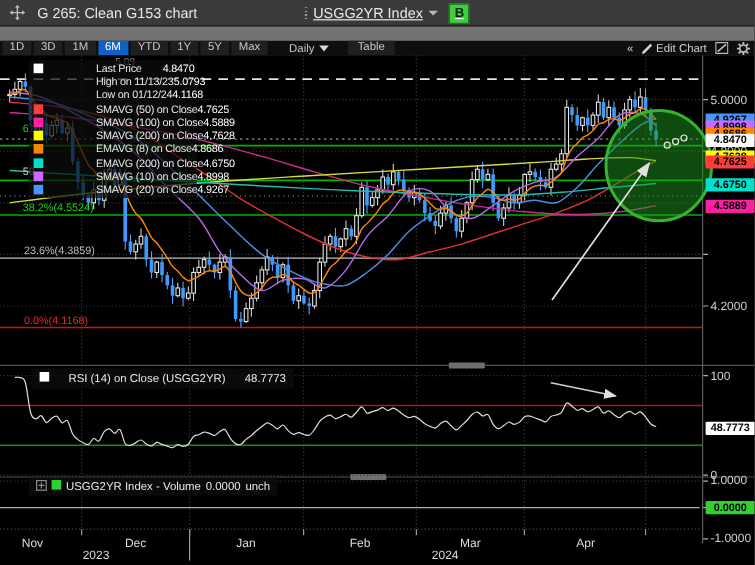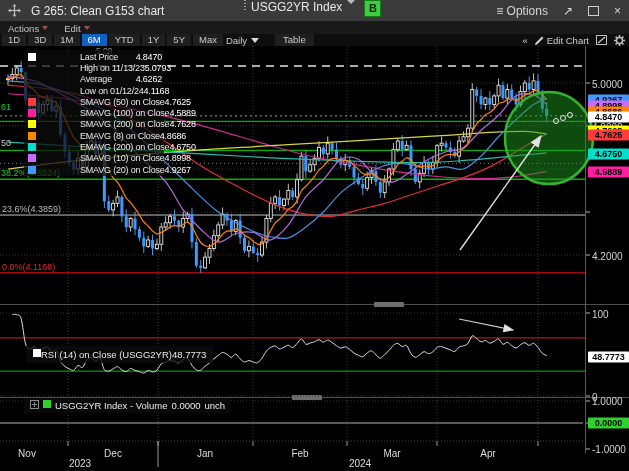--- a/index.html
+++ b/index.html
@@ -3,22 +3,22 @@
 <meta charset="utf-8">
 <style>
   html,body{margin:0;padding:0;background:#000;}
   .app{position:relative;width:629px;height:471px;background:#737373;overflow:hidden;
        font-family:"Liberation Sans",sans-serif;-webkit-font-smoothing:antialiased;}
   
   .titlebar{position:absolute;top:0;left:0;width:629px;height:22px;background:#3a3a3a;
             display:flex;align-items:center;padding:0 8px;box-sizing:border-box;
             border-bottom:1px solid #1b1b1b;}
   .tb-title{color:#e8e8e8;font-size:12px;margin-left:10px;white-space:nowrap;}
-  .sec-select{position:absolute;left:244px;top:0;height:22px;display:flex;
-              gap:5px;color:#e8e8e8;font-size:12px;cursor:pointer;}
+  .sec-select{position:absolute;left:254px;top:0;height:22px;display:flex;align-items:center;
+              gap:5px;color:#e8e8e8;font-size:12px;cursor:pointer;text-decoration:underline;}
   .vdots{display:inline-block;width:2px;height:11px;
          background-image:repeating-linear-gradient(#9a9a9a 0 1px,transparent 1px 3px);}
   .caret-dn{width:0;height:0;border-left:4px solid transparent;border-right:4px solid transparent;
             border-top:4px solid #b9b9b9;display:inline-block;}
   .b-badge{width:15px;height:15px;background:#3fcc3f;border:1px solid #187a18;color:#05230a;
            font-weight:bold;font-size:11px;text-align:center;line-height:15px;margin-left:4px;}
   .win-controls{margin-left:auto;display:flex;gap:15px;align-items:center;color:#d5d5d5;font-size:12px;}
   .wc{cursor:pointer;}
   .max-box{display:inline-block;width:9px;height:8px;border:1px solid #cfcfcf;}
   
@@ -28,52 +28,52 @@
   .mitem{display:flex;align-items:center;gap:3px;cursor:pointer;}
   .mcaret{width:0;height:0;border-left:3px solid transparent;border-right:3px solid transparent;
           border-top:4px solid #9c5050;display:inline-block;}
   
   .toolbar{position:absolute;top:34px;left:0;width:629px;height:12px;background:#0e0e0e;
            display:flex;align-items:center;font-size:9.5px;color:#c8c8c8;padding-left:2px;
            box-sizing:border-box;}
   #periods{display:flex;}
   .ptab{padding:0 6px;line-height:12px;background:#1f1f1f;margin-right:2px;cursor:pointer;}
   .ptab.active{background:#0f62c4;color:#fff;}
-  .freq{margin-left:1px;display:flex;align-items:center;gap:4px;cursor:pointer;}
+  .freq{margin-left:16px;display:flex;align-items:center;gap:4px;cursor:pointer;}
   .freq-caret{width:0;height:0;border-left:4px solid transparent;border-right:4px solid transparent;
               border-top:5px solid #d8d8d8;display:inline-block;}
   .tbl-btn{margin-left:16px;padding:0 8px;background:#1f1f1f;line-height:12px;cursor:pointer;}
   .tb-right{margin-left:auto;display:flex;align-items:center;gap:7px;padding-right:4px;color:#cfcfcf;}
   .tb-right span{cursor:pointer;}
   
   #chart{position:absolute;top:46px;left:0;width:629px;height:425px;background:#000;}
   #plot{position:absolute;top:0;left:0;}
   
   .legend{position:absolute;left:24px;top:4px;width:136px;background:rgba(12,12,12,0.72);
           font-size:9px;letter-spacing:-0.2px;z-index:3;padding:1px 2px;}
   .lrow{display:flex;align-items:center;height:11.3px;white-space:nowrap;cursor:pointer;}
   .sw{width:8px;height:8px;margin:0 4px 0 2px;flex:0 0 8px;}
   .ll{color:#e8e8e8;padding-left:40px;}
   .lv{margin-left:auto;color:#fff;}
   .rsi-legend{position:absolute;left:26px;top:261px;background:rgba(12,12,12,0.78);
-              display:flex;align-items:flex-start;gap:0;font-size:9.5px;color:#e8e8e8;
-              padding:3px 7px;z-index:3;white-space:nowrap;margin-top:39px;}
+              display:flex;align-items:flex-start;gap:16px;font-size:9.5px;color:#e8e8e8;
+              padding:3px 7px;z-index:3;white-space:nowrap;}
   .vol-legend{position:absolute;left:24px;top:352px;background:rgba(12,12,12,0.78);
               display:flex;align-items:flex-start;gap:4px;font-size:9.5px;color:#e8e8e8;
               padding:2px 6px;z-index:3;white-space:nowrap;}
   .expand-ic{width:7px;height:7px;border:1px solid #8a8a8a;position:relative;flex:0 0 7px;}
   .expand-ic:before{content:"";position:absolute;left:1px;top:3px;width:5px;height:1px;background:#8a8a8a;}
   .expand-ic:after{content:"";position:absolute;left:3px;top:1px;width:1px;height:5px;background:#8a8a8a;}
   
   .tick{position:absolute;left:592px;transform:translateY(-50%);font-size:10px;color:#d0d0d0;z-index:2;}
   .badge{position:absolute;left:588px;width:41px;height:11px;line-height:11px;text-align:center;
          font-size:9px;font-weight:700;color:#000;transform:translateY(-50%);border-radius:1px;z-index:2;}
   .xm{position:absolute;top:402px;transform:translateX(-50%);font-size:10px;color:#dcdcdc;z-index:2;}
   .xy{position:absolute;top:412px;transform:translateX(-50%);font-size:10px;color:#dcdcdc;z-index:2;}
-  .fib{position:absolute;font-size:9px;z-index:1;white-space:nowrap;}
+  .fib{position:absolute;font-size:9px;z-index:1;white-space:nowrap;padding-left:18px;}
   .note{position:absolute;font-size:8.5px;color:#909090;z-index:1;}
 </style>
 </head>
 <body>
 
 <div class="app">
 
   <div class="titlebar">
     <svg width="13" height="13" viewBox="0 0 13 13">
       <g stroke="#bdbdbd" stroke-width="1.2">
@@ -87,38 +87,22 @@
           <path d="M13 6.5 L10.5 4.5 L10.5 8.5 Z"></path>
         </g>
     </svg>
     <span class="tb-title">G 265: Clean G153 chart</span>
     <div class="sec-select">
       <span class="vdots"></span>
       <span>USGG2YR Index</span>
       <span class="caret-dn"></span>
       <span class="b-badge">B</span>
     </div>
-    <div class="win-controls">
-      <span class="wc">≡ <span>Options</span></span>
-      <span class="wc">↗</span>
-      <span class="wc max-box"></span>
-      <span class="wc">×</span>
-    </div>
   </div>
 
-  <div class="menubar">
-    <span class="mitem">
-        <span>Actions</span>
-        <span class="mcaret"></span>
-      </span>
-    <span class="mitem">
-        <span>Edit</span>
-        <span class="mcaret"></span>
-      </span>
-  </div>
 
   <div class="toolbar">
     <div id="periods">
         <span class="ptab">1D</span>
         <span class="ptab">3D</span>
         <span class="ptab">1M</span>
         <span class="ptab active">6M</span>
         <span class="ptab">YTD</span>
         <span class="ptab">1Y</span>
         <span class="ptab">5Y</span>
@@ -481,25 +465,20 @@
           <span class="ll">Last Price</span>
           <span class="lv">4.8470</span>
         </div>
       <div class="lrow">
           <span class="sw" style="visibility: hidden;"></span>
           <span class="ll">High on 11/13/23</span>
           <span class="lv">5.0793</span>
         </div>
       <div class="lrow">
           <span class="sw" style="visibility: hidden;"></span>
-          <span class="ll">Average</span>
-          <span class="lv">4.6262</span>
-        </div>
-      <div class="lrow">
-          <span class="sw" style="visibility: hidden;"></span>
           <span class="ll">Low on 01/12/24</span>
           <span class="lv">4.1168</span>
         </div>
       <div class="lrow">
           <span class="sw" style="background: rgb(255, 59, 59);"></span>
           <span class="ll">SMAVG (50)  on Close</span>
           <span class="lv">4.7625</span>
         </div>
       <div class="lrow">
           <span class="sw" style="background: rgb(255, 31, 160);"></span>
@@ -564,21 +543,21 @@
       <div class="tick" style="top: 355px;">1.0000</div>
       <div class="tick" style="top: 403px;">-1.0000</div>
       <div class="badge" style="top: 377px; background: rgb(47, 209, 47);">0.0000</div>
       <div class="xm" style="left: 27px; text-align: right;">Nov</div>
       <div class="xm" style="left: 113px;">Dec</div>
       <div class="xm" style="left: 205px;">Jan</div>
       <div class="xm" style="left: 300px;">Feb</div>
       <div class="xm" style="left: 392px;">Mar</div>
       <div class="xm" style="left: 488px;">Apr</div>
       <div class="xy" style="left: 80px;">2023</div>
-      <div class="xy" style="left: 360px;">2024</div>
+      <div class="xy" style="left: 371px;">2024</div>
       <div class="fib" style="left: 1px; top: 56px; color: rgb(31, 207, 31);">61</div>
       <div class="fib" style="left: 1px; top: 92px; color: rgb(204, 204, 204);">50</div>
       <div class="fib" style="left: 1px; top: 122px; color: rgb(31, 207, 31);">38.2%(4.5524)</div>
       <div class="fib" style="left: 2px; top: 158px; color: rgb(187, 187, 187);">23.6%(4.3859)</div>
       <div class="fib" style="left: 2px; top: 216px; color: rgb(238, 34, 34);">0.0%(4.1168)</div>
       <div class="note" style="left: 96px; top: 0px;">5.09</div>
     </div>
 </div>
 
 </body></html>

